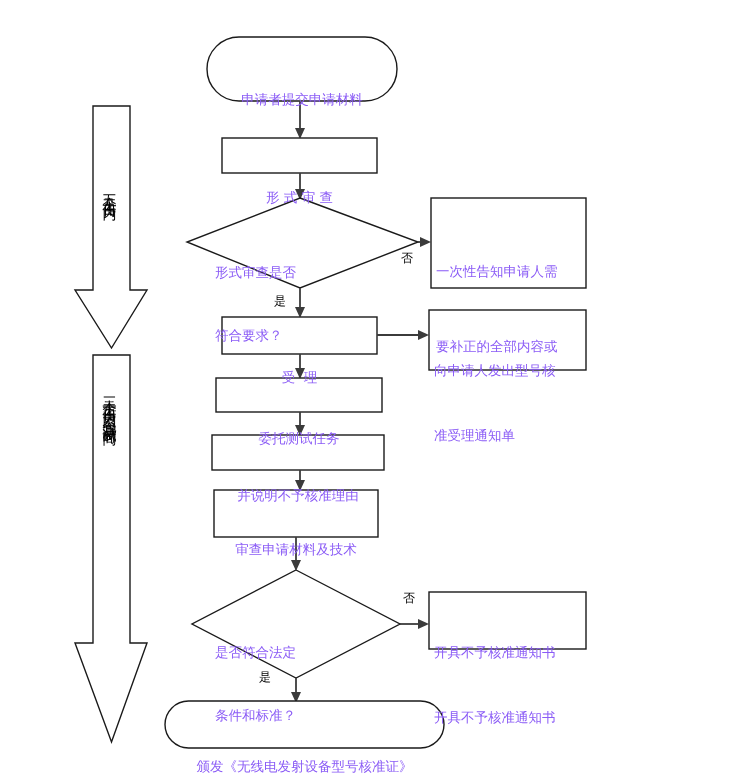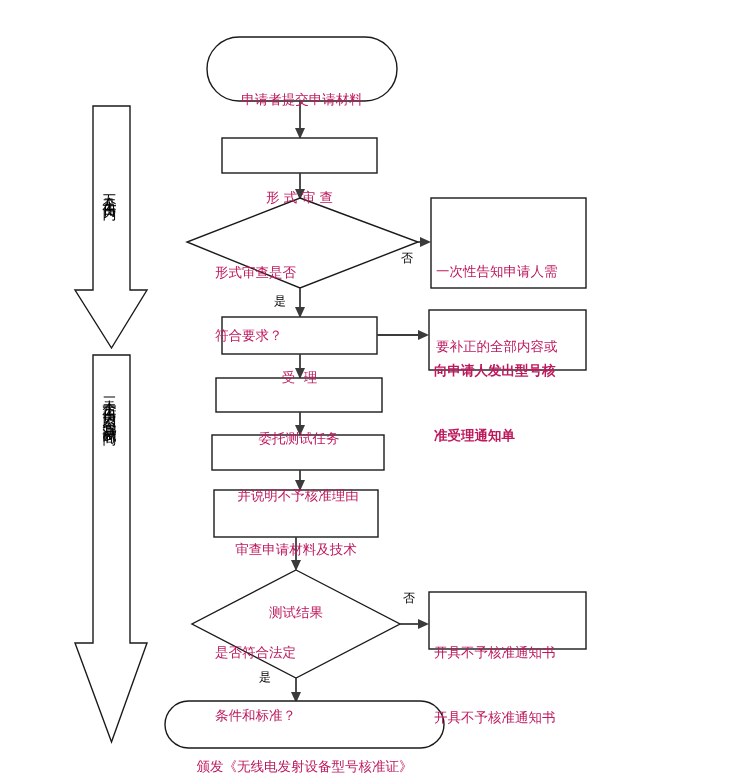--- a/index.html
+++ b/index.html
@@ -35,21 +35,21 @@
     stroke: #3b3b3b;
     stroke-width: 1.8;
     fill: none;
   }
   .connector-head {
     fill: #3b3b3b;
   }
   .node-text {
     position: absolute;
     text-align: center;
-    color: #be185d;
+    color: #8b5cf6;
     font-family: "DejaVu Sans", "Liberation Sans", sans-serif;
     font-size: 13.5px;
     line-height: 1.55;
     white-space: pre;
     pointer-events: none;
   }
   .edge-label {
     position: absolute;
     color: #000000;
     font-size: 12px;
@@ -154,36 +154,35 @@
 
   <div class="node-text" style="left:436px; top:209px; width:150px; text-align:left; line-height:1.85;">
     <div>一次性告知申请人需</div>
     <div>要补正的全部内容或</div>
   </div>
 
   <div class="node-text" style="left:222px; top:325px; width:155px;">
     <div>受  理</div>
   </div>
 
-  <div class="node-text" style="left:434px; top:317px; width:150px; text-align:left; line-height:1.6;font-weight:bold;">
+  <div class="node-text" style="left:434px; top:317px; width:150px; text-align:left; line-height:1.6;">
     <div>向申请人发出型号核</div>
     <div>准受理通知单</div>
   </div>
 
   <div class="node-text" style="left:216px; top:386px; width:166px;">
     <div>委托测试任务</div>
   </div>
 
   <div class="node-text" style="left:212px; top:443px; width:172px;">
     <div>并说明不予核准理由</div>
   </div>
 
   <div class="node-text" style="left:214px; top:497px; width:164px;">
     <div>审查申请材料及技术</div>
-    <div>测试结果</div>
   </div>
 
   <div class="node-text" style="left:215px; top:602px; width:160px; text-align:left;font-family:Liberation Mono, monospace;">
     <div>是否符合法定</div>
     <div>条件和标准？</div>
   </div>
 
   <div class="node-text" style="left:434px; top:599px; width:150px; text-align:left; line-height:1.6;">
     <div>开具不予核准通知书</div>
     <div>开具不予核准通知书</div>

